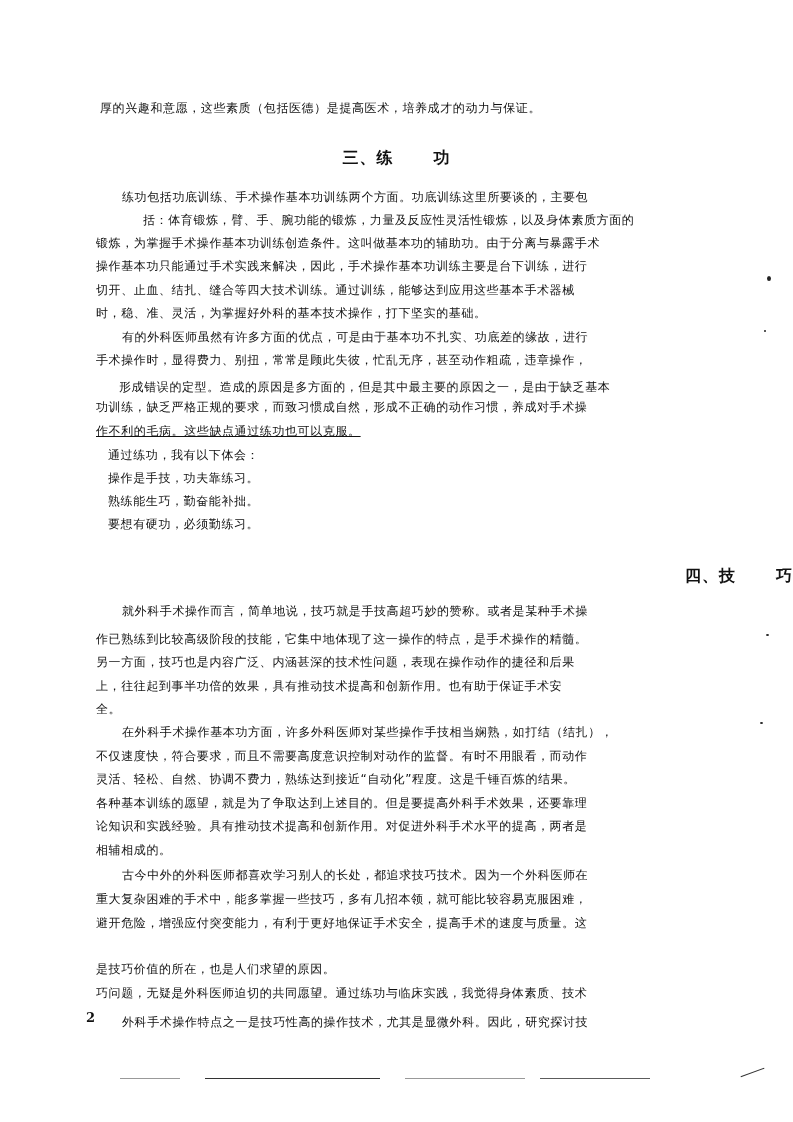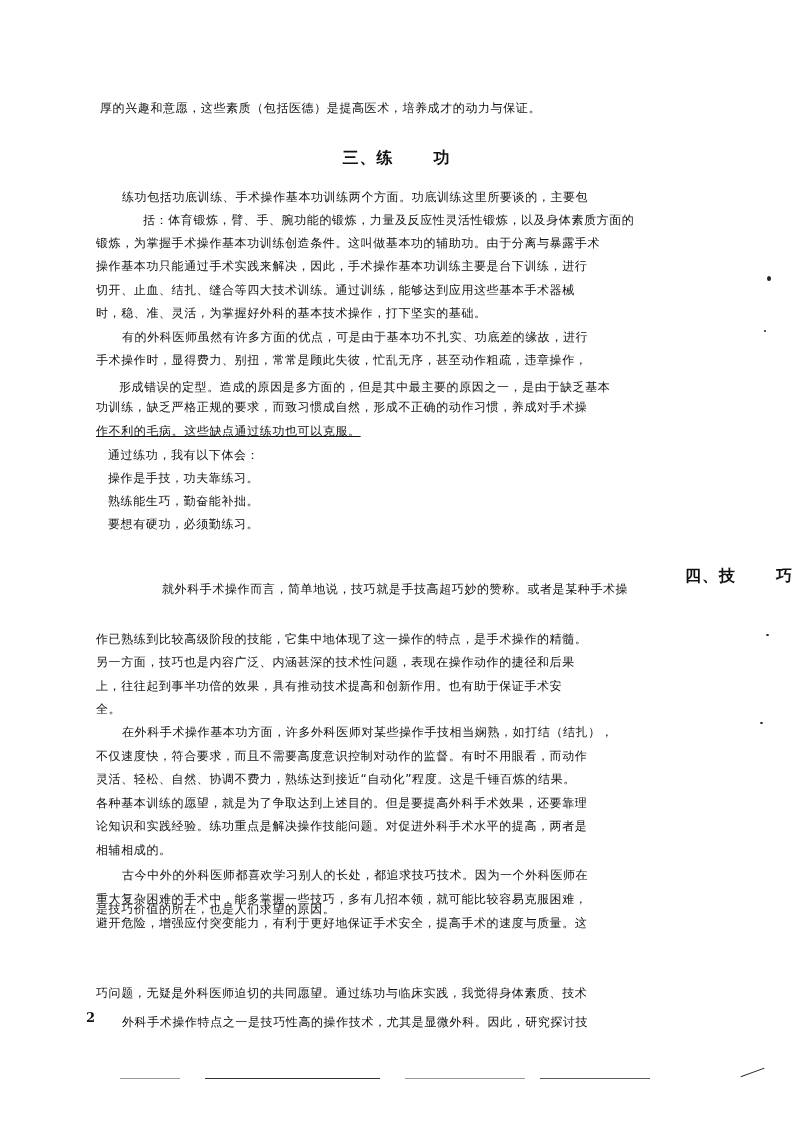--- a/index.html
+++ b/index.html
@@ -45,35 +45,35 @@
     <div class="line verse" style="top:469px;">操作是手技，功夫靠练习。</div>
     <div class="line verse" style="top:492px;">熟练能生巧，勤奋能补拙。</div>
     <div class="line verse" style="top:515px;">要想有硬功，必须勤练习。</div>
   </div>
 
   <div class="heading" style="top:566px;text-align:right;">
     <span>四、</span><span>技</span><span class="gap"></span><span>巧</span>
   </div>
 
   <div>
-    <div class="line indent" style="top:580px;margin-left:40px;">就外科手术操作而言，简单地说，技巧就是手技高超巧妙的赞称。或者是某种手术操</div>
+    <div class="line indent" style="top:602px;">就外科手术操作而言，简单地说，技巧就是手技高超巧妙的赞称。或者是某种手术操</div>
     <div class="line" style="top:630px;">作已熟练到比较高级阶段的技能，它集中地体现了这一操作的特点，是手术操作的精髓。</div>
     <div class="line" style="top:653px;">另一方面，技巧也是内容广泛、内涵甚深的技术性问题，表现在操作动作的捷径和后果</div>
     <div class="line" style="top:677px;">上，往往起到事半功倍的效果，具有推动技术提高和创新作用。也有助于保证手术安</div>
     <div class="line" style="top:700px;">全。</div>
     <div class="line indent" style="top:723px;">在外科手术操作基本功方面，许多外科医师对某些操作手技相当娴熟，如打结（结扎），</div>
     <div class="line" style="top:747px;">不仅速度快，符合要求，而且不需要高度意识控制对动作的监督。有时不用眼看，而动作</div>
     <div class="line" style="top:770px;">灵活、轻松、自然、协调不费力，熟练达到接近“自动化”程度。这是千锤百炼的结果。</div>
     <div class="line" style="top:794px;">各种基本训练的愿望，就是为了争取达到上述目的。但是要提高外科手术效果，还要靠理</div>
-    <div class="line" style="top:817px;">论知识和实践经验。练功重点是解决操作技能问题。对促进外科手术水平的提高，两者是</div>
+    <div class="line" style="top:817px;">论知识和实践经验。具有推动技术提高和创新作用。对促进外科手术水平的提高，两者是</div>
     <div class="line" style="top:841px;">相辅相成的。</div>
     <div class="line indent" style="top:866px;">古今中外的外科医师都喜欢学习别人的长处，都追求技巧技术。因为一个外科医师在</div>
     <div class="line" style="top:890px;">重大复杂困难的手术中，能多掌握一些技巧，多有几招本领，就可能比较容易克服困难，</div>
     <div class="line" style="top:914px;">避开危险，增强应付突变能力，有利于更好地保证手术安全，提高手术的速度与质量。这</div>
-    <div class="line" style="top:900px;">是技巧价值的所在，也是人们求望的原因。</div>
+    <div class="line" style="top:960px;">是技巧价值的所在，也是人们求望的原因。</div>
     <div class="line indent" style="top:989px;margin-top:24px;">外科手术操作特点之一是技巧性高的操作技术，尤其是显微外科。因此，研究探讨技</div>
     <div class="line" style="top:984px;">巧问题，无疑是外科医师迫切的共同愿望。通过练功与临床实践，我觉得身体素质、技术</div>
   </div>
 
   <div class="pageno">2</div>
 
   <div class="scanline" style="left:120px;width:60px;opacity:0.5;"></div>
   <div class="scanline" style="left:205px;width:175px;"></div>
   <div class="scanline" style="left:405px;width:120px;opacity:0.5;"></div>
   <div class="scanline" style="left:540px;width:110px;opacity:0.8;"></div>

